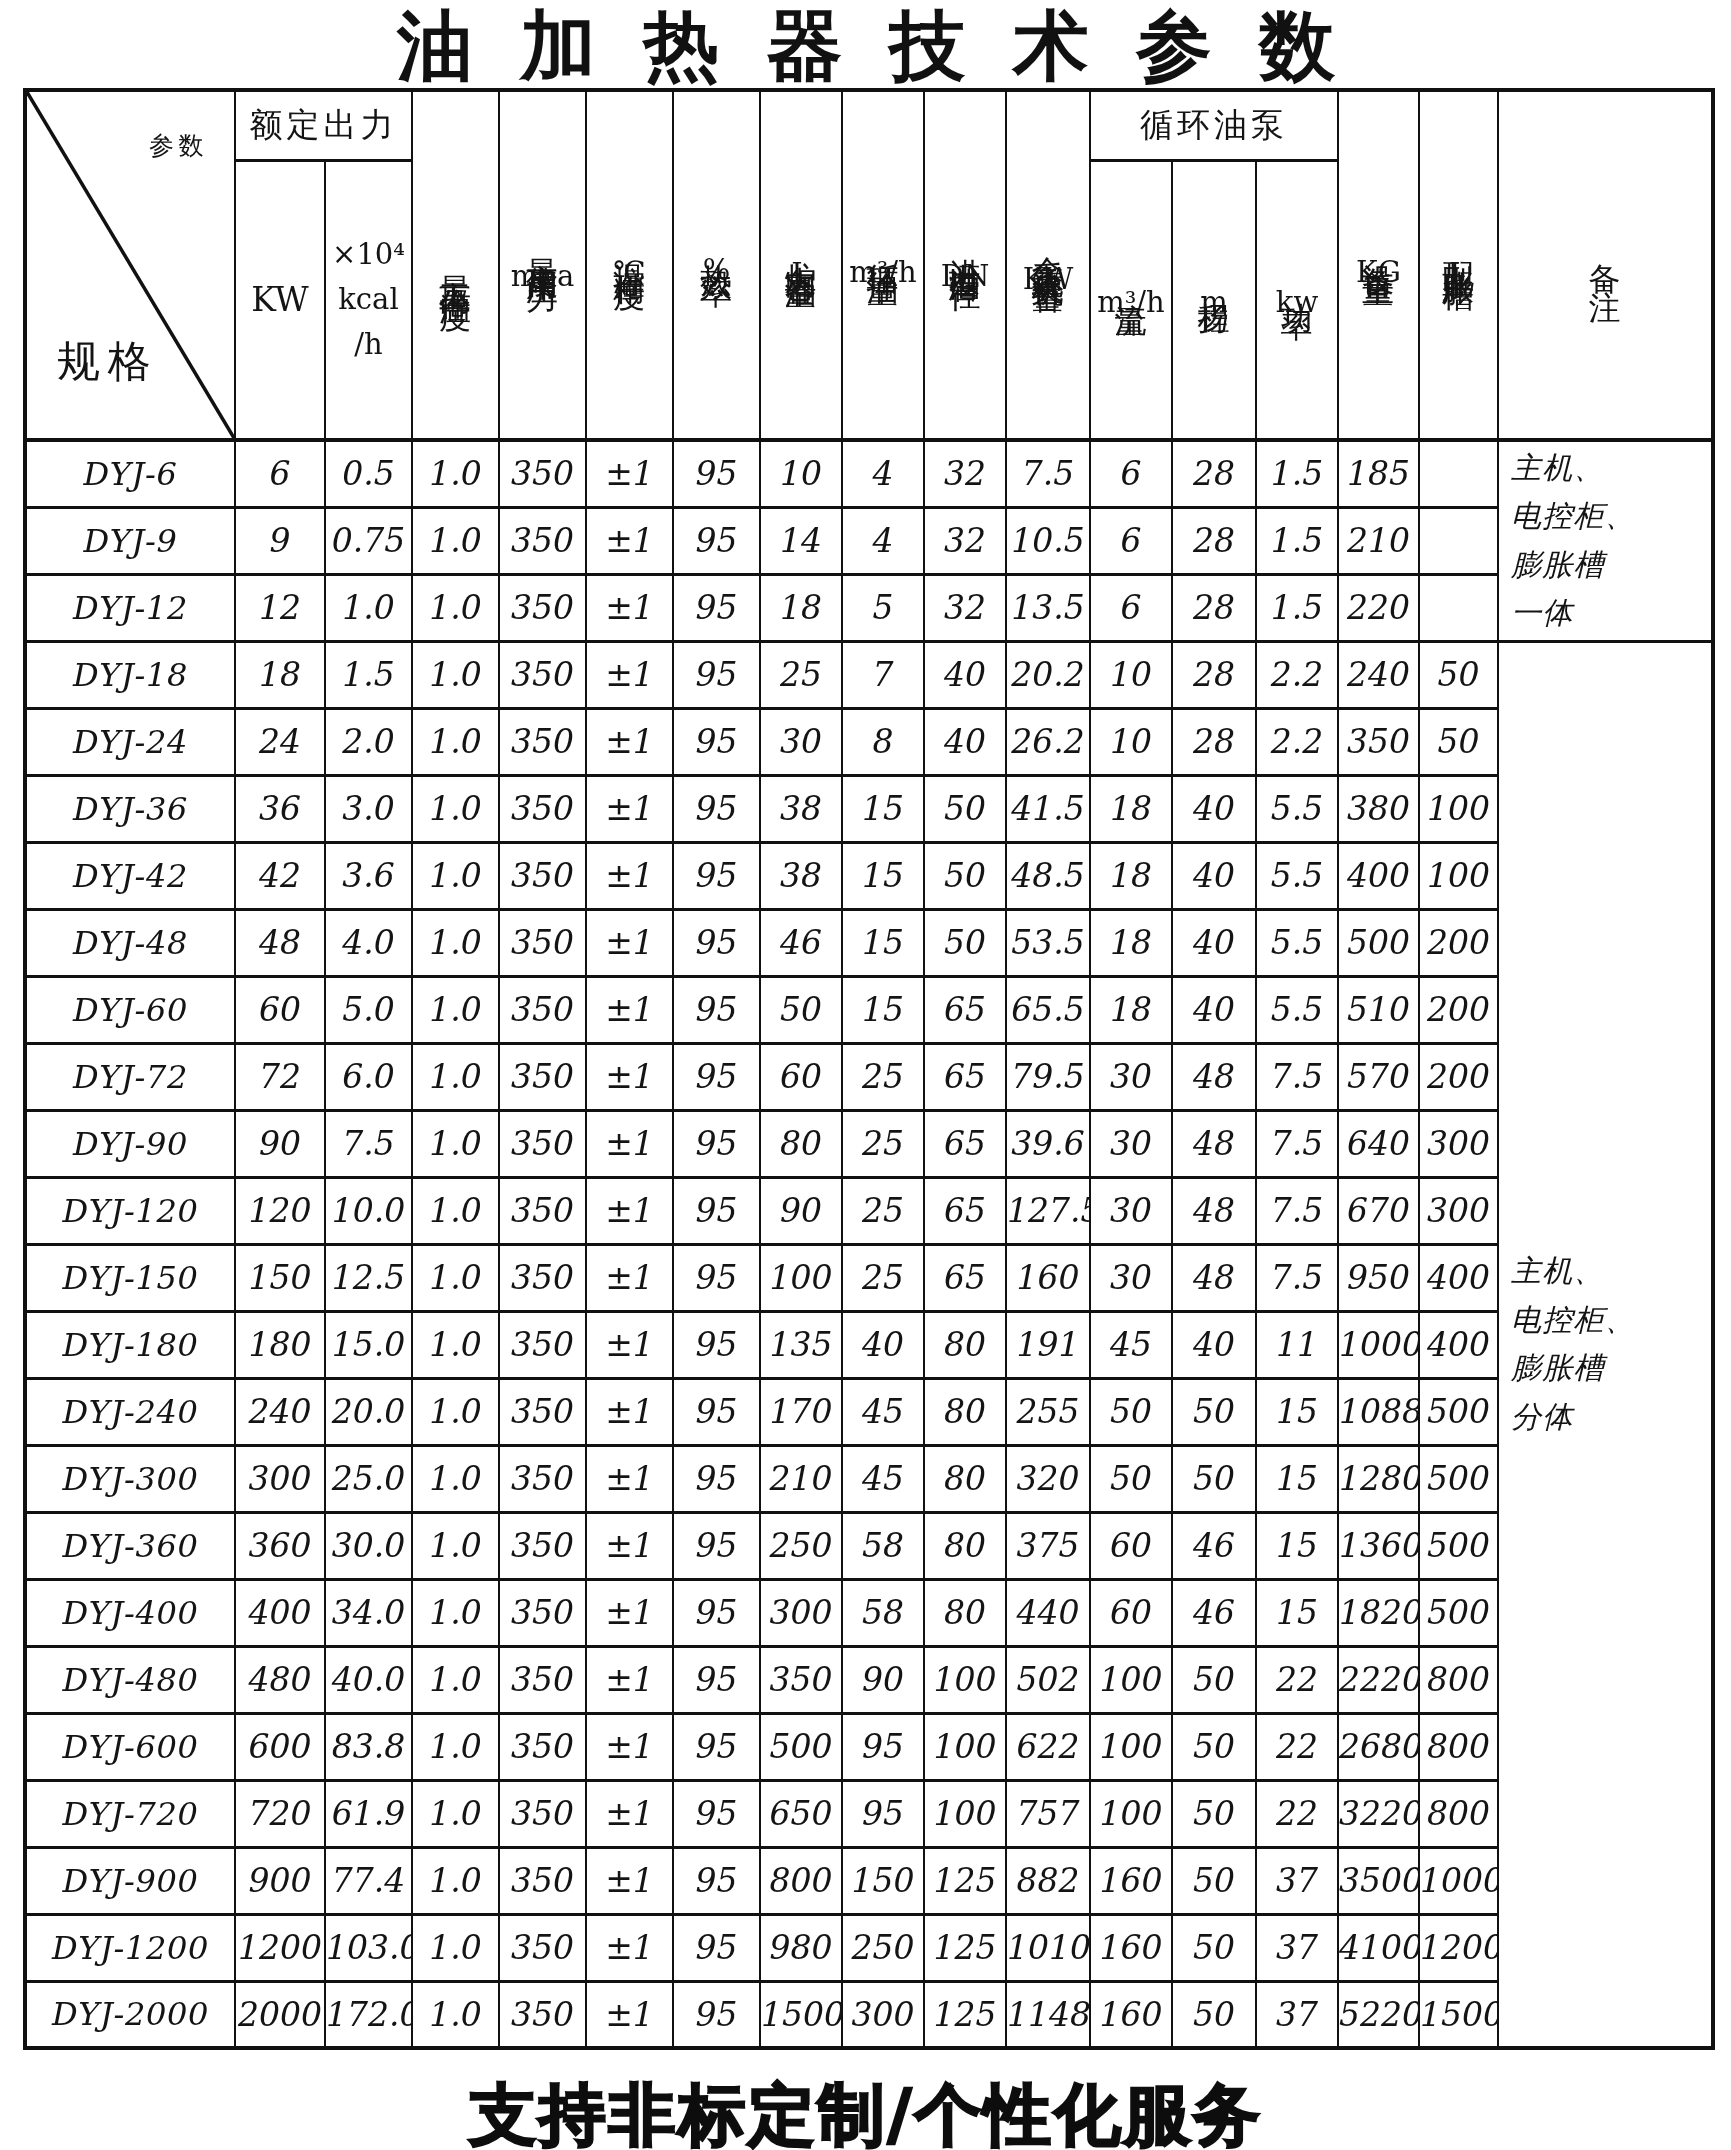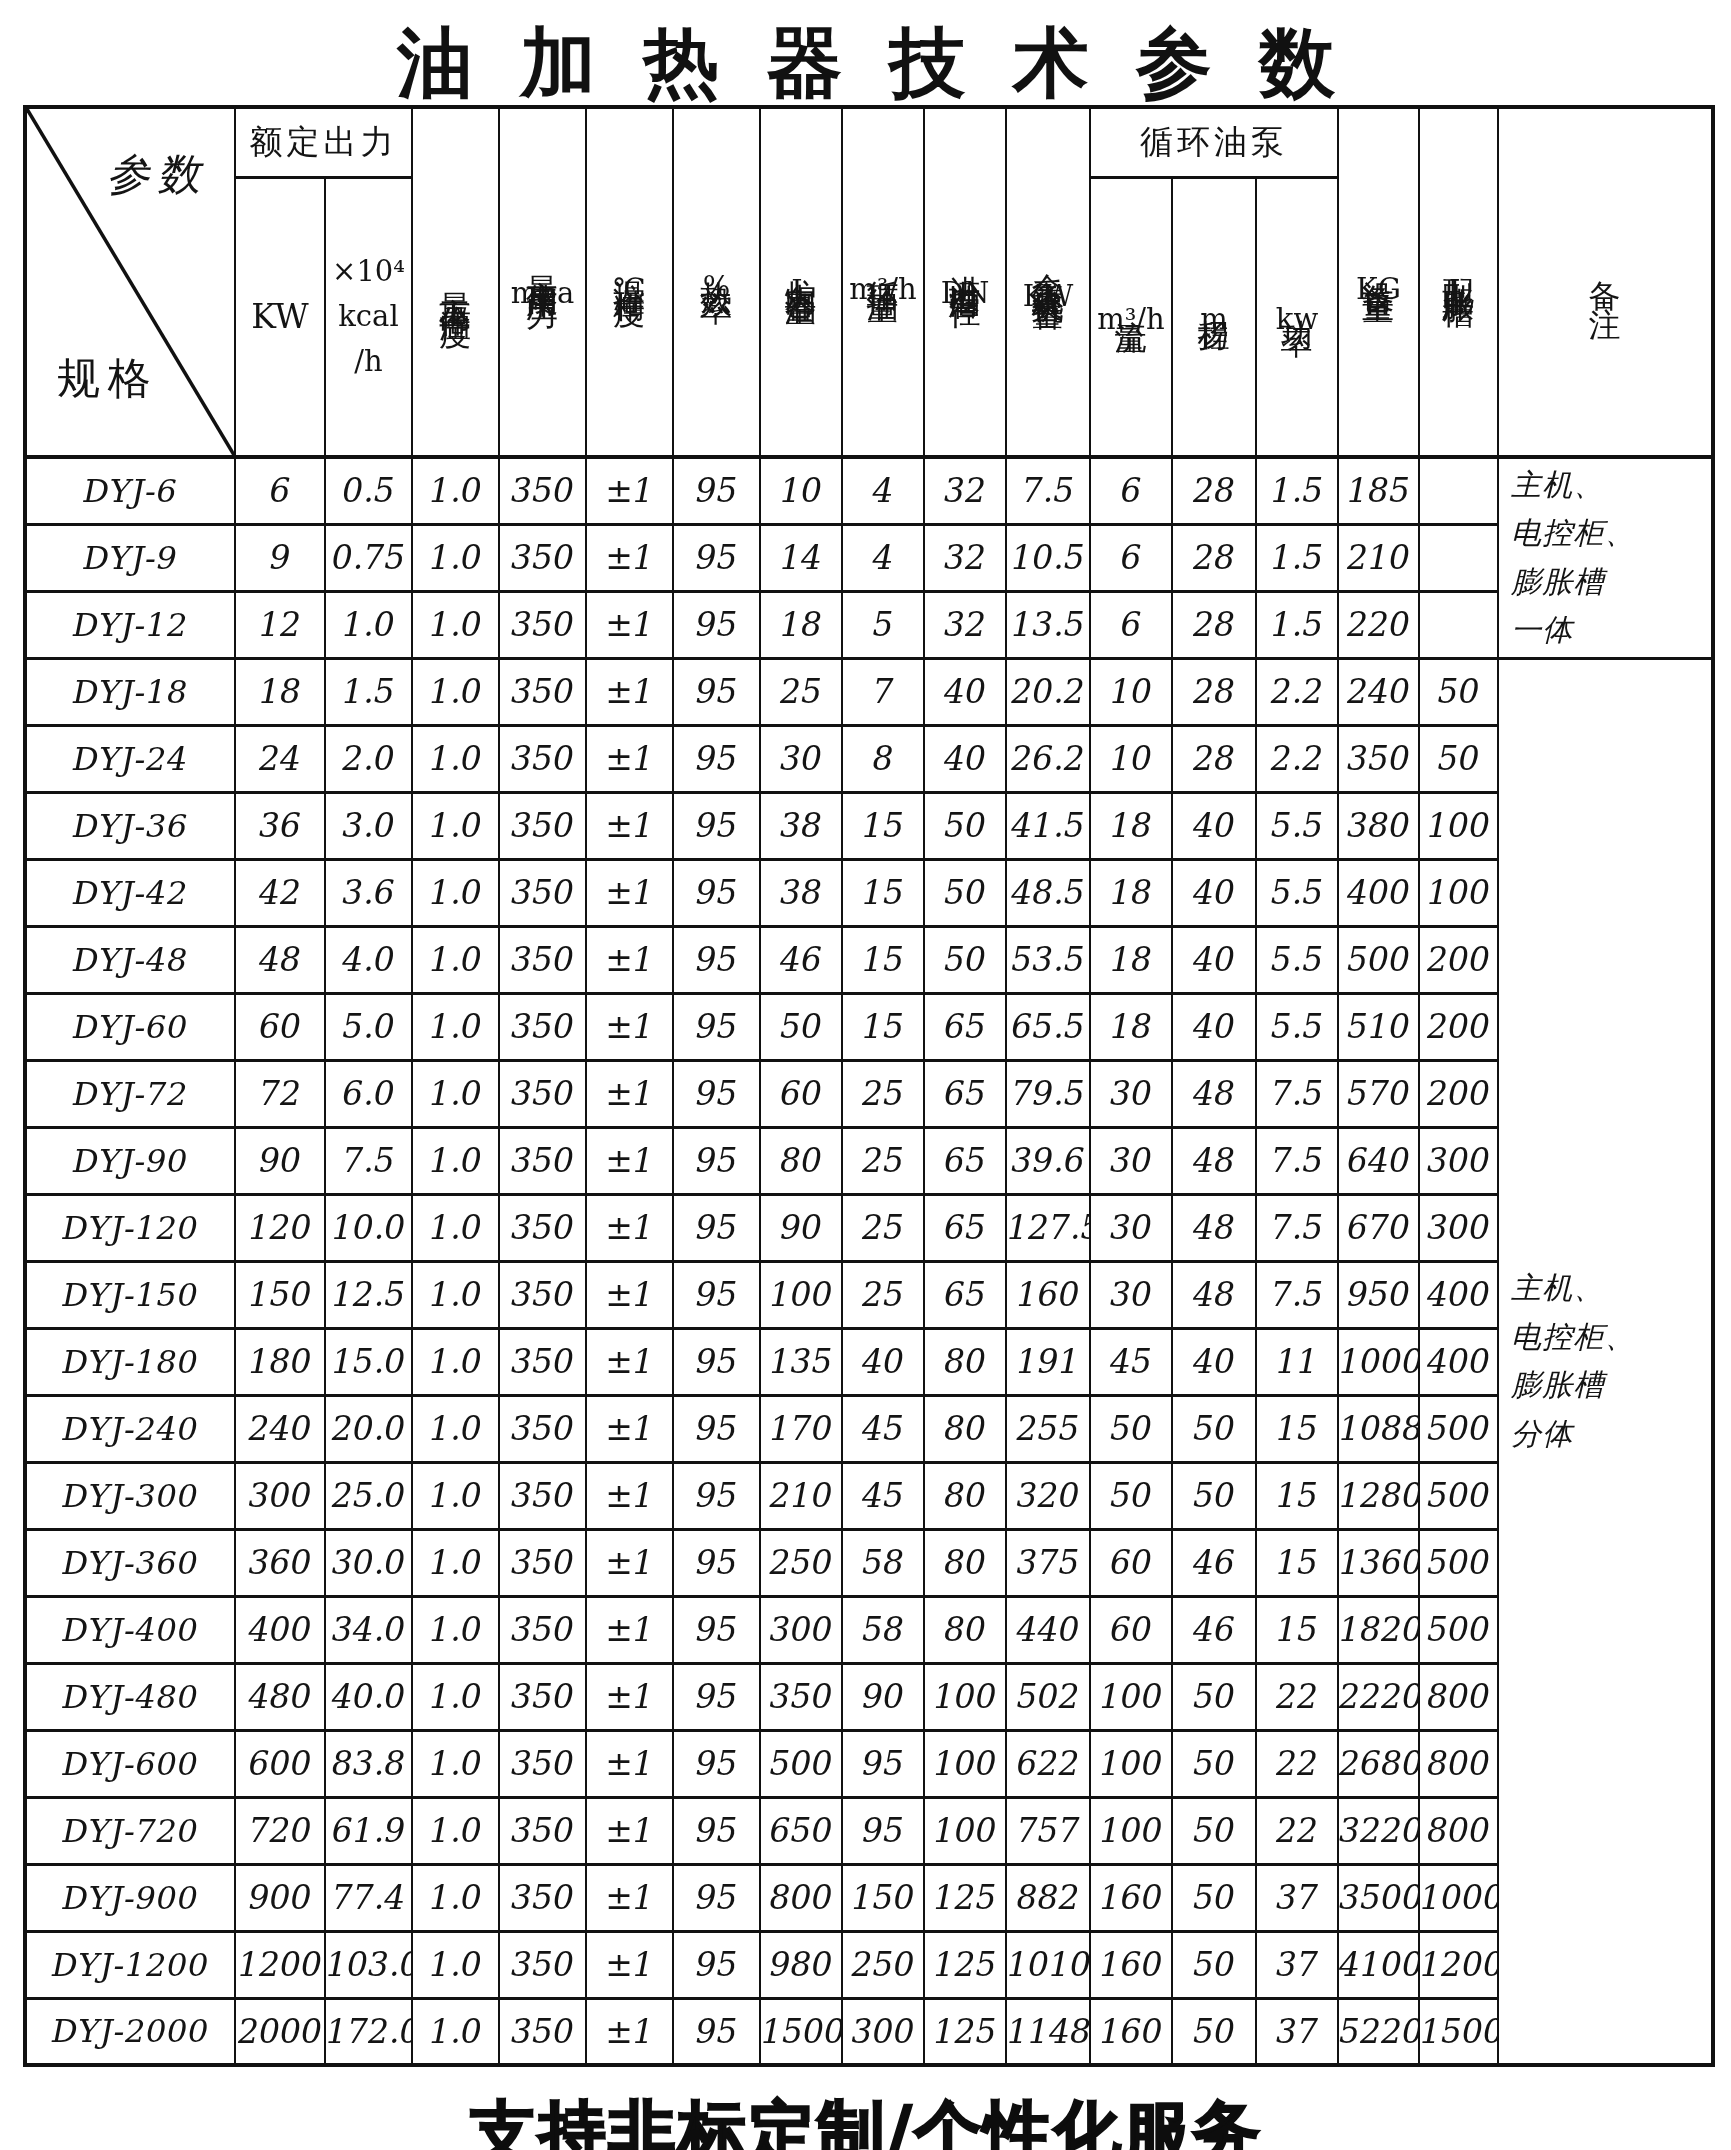--- a/index.html
+++ b/index.html
@@ -2,21 +2,21 @@
 <html style="font-size:12px"><head>
 <meta charset="utf-8">
 <style>
   html,body{margin:0;padding:0;background:#ffffff;}
   body{
     width:1732px;height:2151px;position:relative;
     font-family:"DejaVu Serif","Liberation Serif",serif;
     color:#141414;-webkit-font-smoothing:antialiased;
   }
   .page-title{
-    margin:0;padding-top:23px;height:79px;line-height:79px;
+    margin:0;padding-top:6px;height:79px;line-height:79px;
     text-align:center;font-size:76px;font-weight:700;
     letter-spacing:0.62em;text-indent:0.62em;color:#111;
     font-family:"DejaVu Serif","Liberation Serif",serif;
   }
   table.spec{
     border-collapse:collapse;table-layout:fixed;
     width:1686px;margin:3px 0 0 23px;
     border:4.6px solid #111;
     font-size:33px;
   }
@@ -26,21 +26,21 @@
     padding:0;text-align:center;vertical-align:middle;
     font-weight:400;overflow:hidden;
   }
   .spec thead{border-bottom:4.6px solid #111;}
   .spec thead tr.grp-row{height:70px;}
   .spec thead tr.sub-row{height:280px;}
   .spec tbody tr{height:67px;font-style:italic;}
   
   .corner{position:relative;}
   .corner svg{position:absolute;left:0;top:0;width:100%;height:100%;}
-  .corner .c-param{position:absolute;top:37px;right:26px;font-size:43px;letter-spacing:0.18em;font-style:italic;}
+  .corner .c-param{position:absolute;top:37px;right:26px;font-size:25px;letter-spacing:0.18em;}
   .corner .c-spec{position:absolute;bottom:47px;left:30px;font-size:43px;letter-spacing:0.18em;}
   .grp{font-size:33px;letter-spacing:0.12em;}
   
   .vwrap{
     height:100%;display:flex;flex-direction:column;
     align-items:center;justify-content:space-between;
     padding:15px 0 18px;box-sizing:border-box;
   }
   .vwrap.center{justify-content:center;}
   .vtext{

